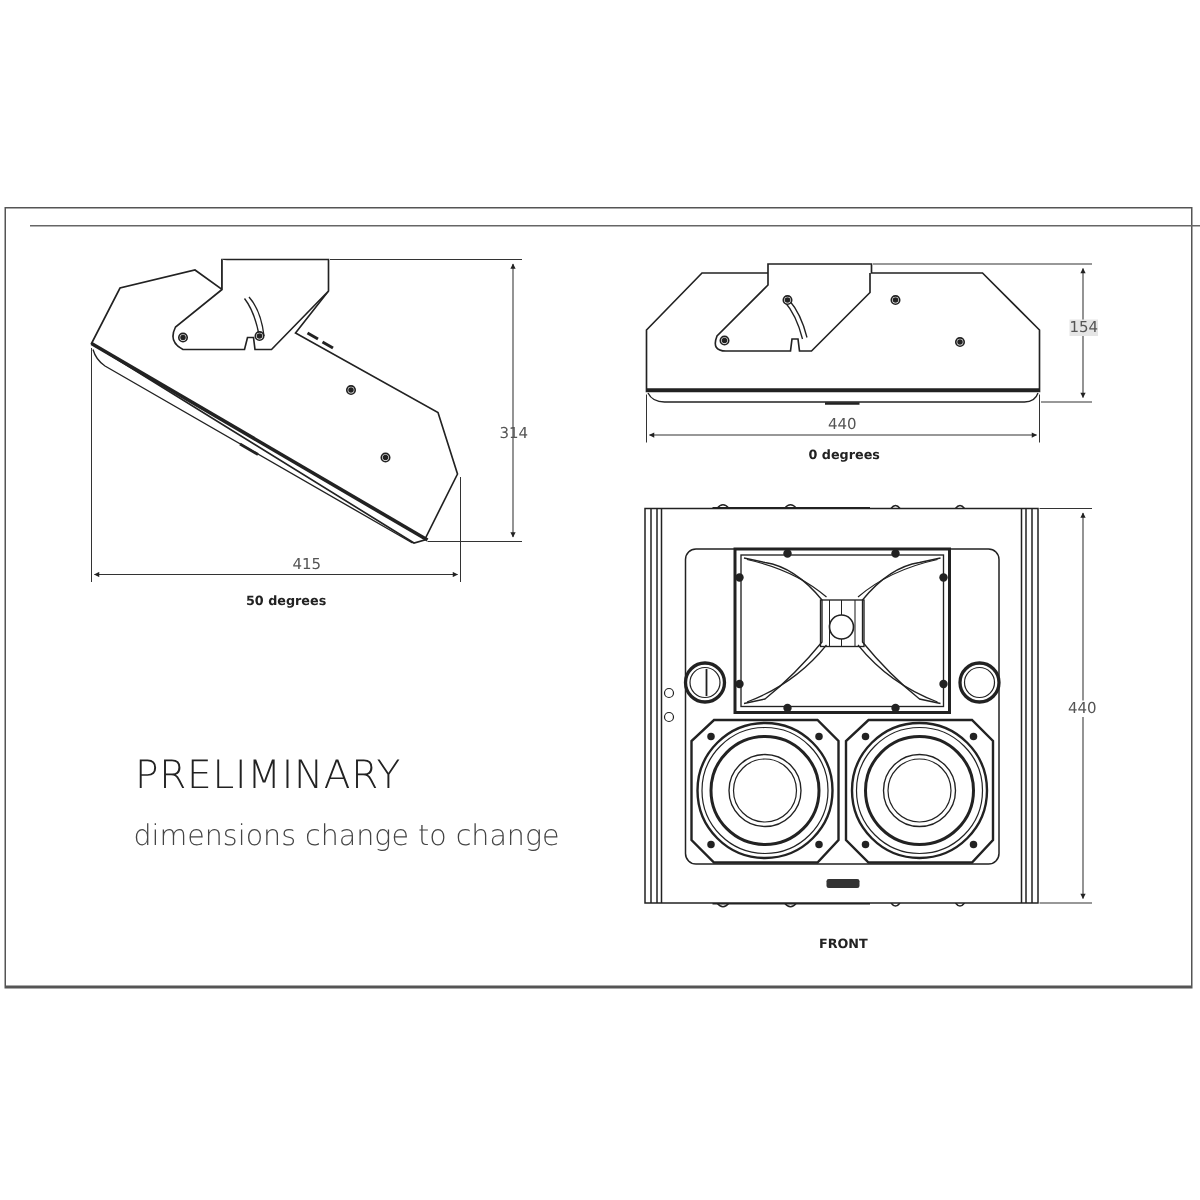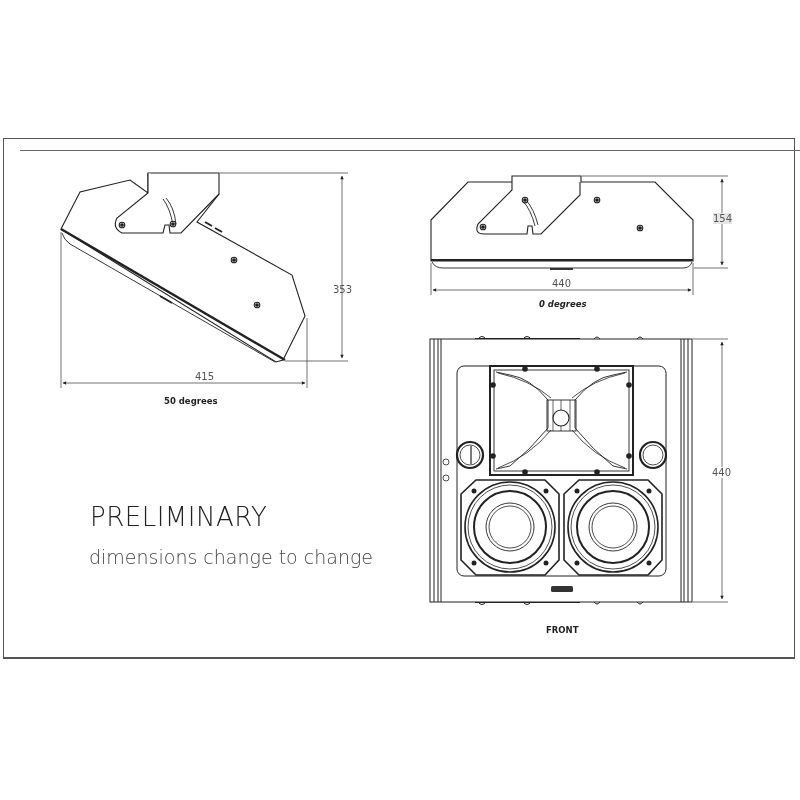--- a/index.html
+++ b/index.html
@@ -165,25 +165,25 @@
 
     <rect x="551" y="586" width="22" height="6" rx="1.5" fill="#333" stroke="none"></rect>
   </g>
   <g stroke="#333" stroke-width="0.7" fill="none">
     <line x1="693" y1="339" x2="728" y2="339"></line>
     <line x1="693" y1="602" x2="728" y2="602"></line>
     <line x1="722" y1="342" x2="722" y2="599" marker-start="url(#arr)" marker-end="url(#arr)"></line>
   </g>
 </svg>
 
-<div class="dim" style="left:333px;top:284px;">353</div>
+<div class="dim" style="left:333px;top:284px;">314</div>
 <div class="dim" style="left:195px;top:371px;">415</div>
 <div class="caption" style="left:164px;top:396px;">50 degrees</div>
 
 <div class="dim" style="left:713px;top:213px;background:#e5e5e5;">154</div>
 <div class="dim" style="left:552px;top:278px;">440</div>
-<div class="caption" style="left:539px;top:299px;font-style:italic;">0 degrees</div>
+<div class="caption" style="left:539px;top:299px;">0 degrees</div>
 
 <div class="dim" style="left:712px;top:467px;background:#fff;">440</div>
 <div class="caption" style="left:546px;top:625px;text-align:right;">FRONT</div>
 
 <div class="title">PRELIMINARY</div>
 <div class="subtitle">dimensions change to change</div>
 
 </body></html>

